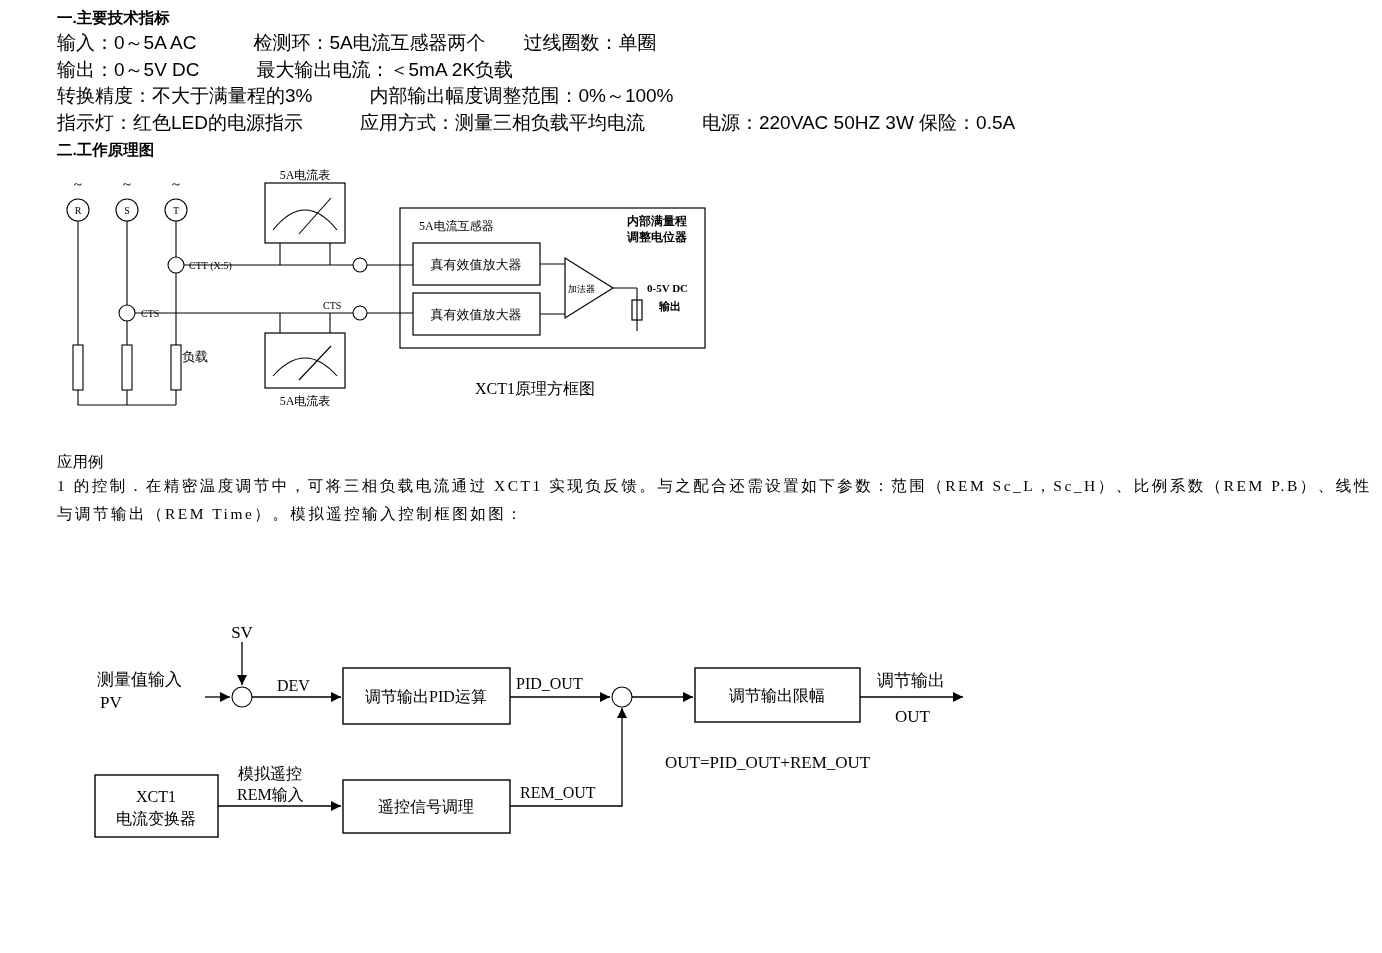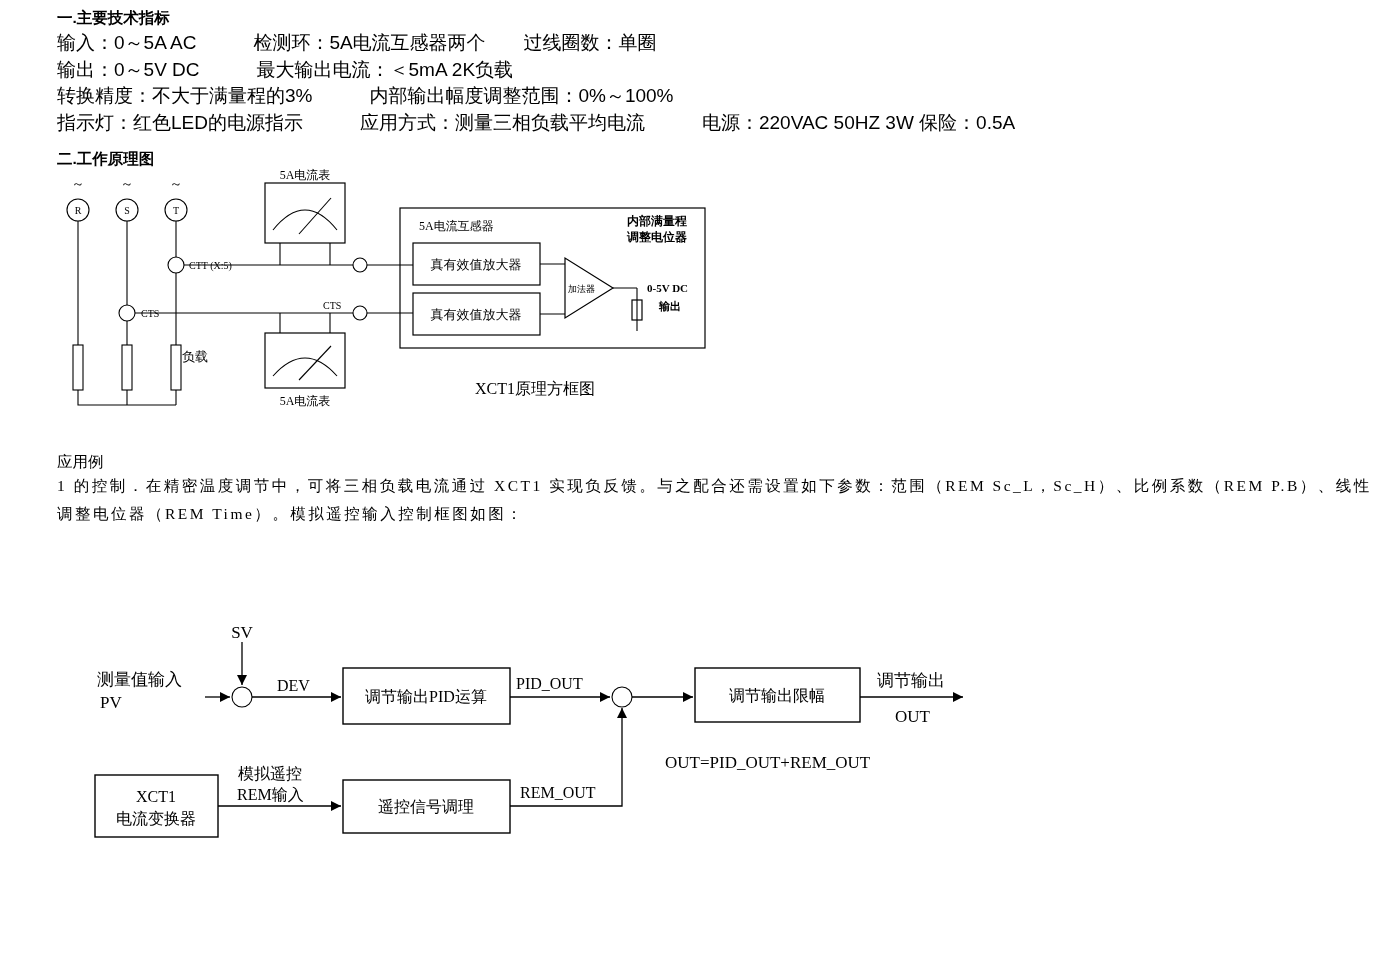--- a/index.html
+++ b/index.html
@@ -3,21 +3,21 @@
 <meta charset="utf-8">
 <style>
   html,body{margin:0;padding:0;background:#ffffff;}
   .page{
     position:relative;width:1382px;height:953px;background:#ffffff;
     color:#000;font-family:"Liberation Sans",sans-serif;overflow:hidden;padding-left:16px;
   }
   
   .spec{position:absolute;left:57px;top:6px;}
   .spec .h{font-size:15.5px;font-weight:bold;line-height:24px;margin:0;white-space:nowrap;}
-  .spec .h2{margin-top:11px;}
+  .spec .h2{margin-top:2px;}
   .spec .line{font-size:19px;line-height:26.5px;white-space:nowrap;}
   
   .app{position:absolute;left:57px;top:452px;width:1280px;}
   .app-title{font-size:15.5px;line-height:20px;margin-bottom:0;}
   .para-line{font-family:"Liberation Serif",serif;font-size:15.5px;line-height:28px;
              letter-spacing:2.5px;white-space:nowrap;}
   .formula{font-family:"Liberation Serif",serif;font-weight:bold;font-size:15.5px;
            margin-top:12px;white-space:nowrap;}
   
   .circuit{position:absolute;left:55px;top:168px;width:700px;height:255px;}
@@ -117,21 +117,21 @@
     <rect x="577" y="132" width="10" height="20" class="boxn"></rect>
     <text x="592" y="124" class="ts11 b">0-5V DC</text>
     <text x="604" y="142" class="ts11 b">输出</text>
 
     <text x="420" y="226" class="ts16">XCT1原理方框图</text>
   </svg>
 
   <section class="app">
     <div class="app-title">应用例</div>
     <div class="para-line">1 的控制．在精密温度调节中，可将三相负载电流通过 XCT1 实现负反馈。与之配合还需设置如下参数：范围（REM Sc_L，Sc_H）、比例系数（REM P.B）、线性</div>
-    <div class="para-line">调整电位器（REM Time）。模拟遥控输入控制框图如图：</div>
+    <div class="para-line">与调节输出（REM Time）。模拟遥控输入控制框图如图：</div>
   </section>
 
   <svg class="flow" viewBox="0 0 920 240">
     <defs>
       <marker id="arrow" markerWidth="10" markerHeight="10" refX="8" refY="4" orient="auto">
         <path d="M0,0 L8,4 L0,8 Z" fill="#000"></path>
       </marker>
     </defs>
 
     <g>

